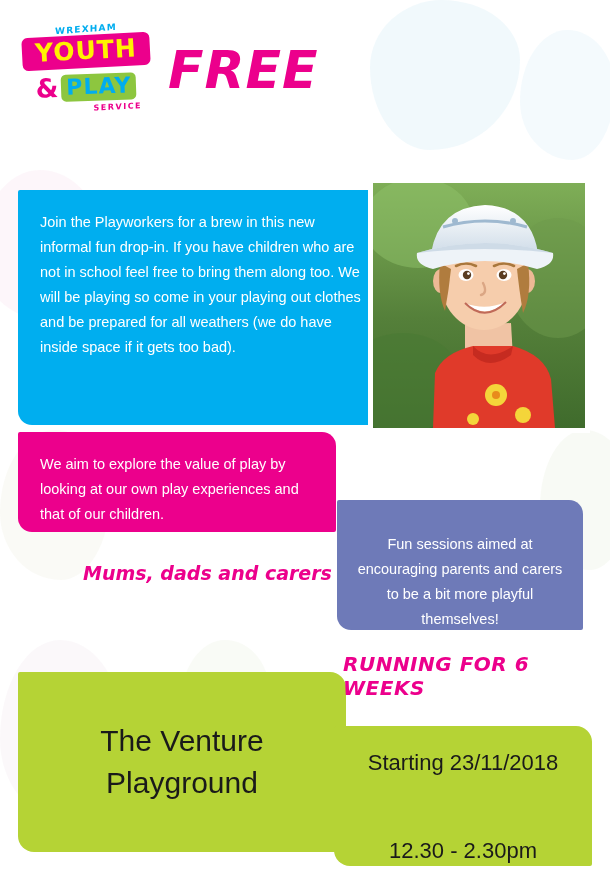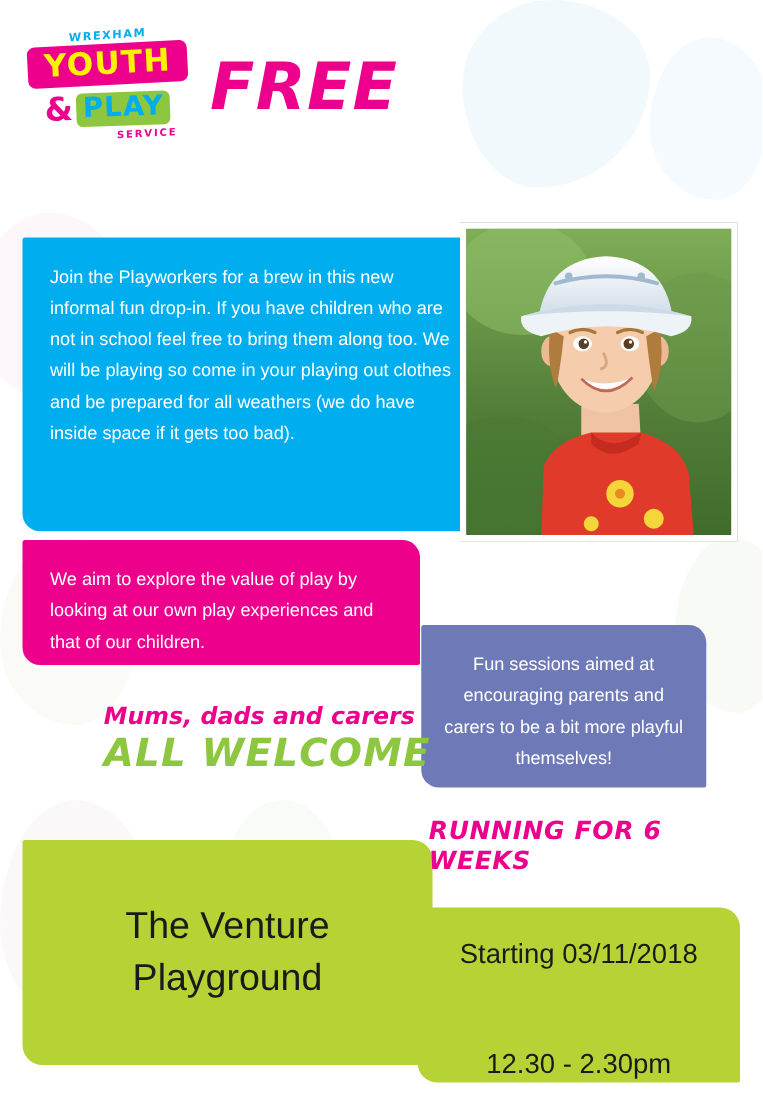--- a/index.html
+++ b/index.html
@@ -160,24 +160,24 @@
     padding: 20px 22px;
     border-radius: 2px 14px 2px 14px;
   }
   .pink-box p {
     font-size: 14.5px;
     line-height: 25px;
   }
   .purple-box {
     left: 337px;
     top: 500px;
-    width: 228px;
+    width: 246px;
     height: 130px;
     background: #6e7ab8;
-    padding: 20px 16px;
+    padding: 32px 16px;
     border-radius: 2px 14px 2px 14px;
     text-align: center;
   }
   .purple-box p {
     font-size: 14.5px;
     line-height: 25px;
   }
 
   
   .photo {
@@ -387,32 +387,31 @@
   <div class="box pink-box">
     <p>We aim to explore the value of play by looking at our own play experiences and that of our children.</p>
   </div>
 
   <div class="box purple-box">
     <p>Fun sessions aimed at encouraging parents and carers to be a bit more playful themselves!</p>
   </div>
 
   <div class="welcome">
     <div class="mums">Mums, dads and carers</div>
-    <div class="allw">ALL WELCOME</div>
   </div>
 
   <div class="venue-box">
     <div class="venue-text">
       <div>The Venture</div>
       <div>Playground</div>
     </div>
   </div>
 
   <div class="sessions-head">
     <div class="s2">RUNNING FOR 6 WEEKS</div>
   </div>
 
   <div class="dates-box">
-    <div class="d">Starting 03/11/2018</div>
+    <div class="d">Starting 23/11/2018</div>
     <div class="d d2">12.30 - 2.30pm</div>
   </div>
 
 </div>
 
 </body></html>

